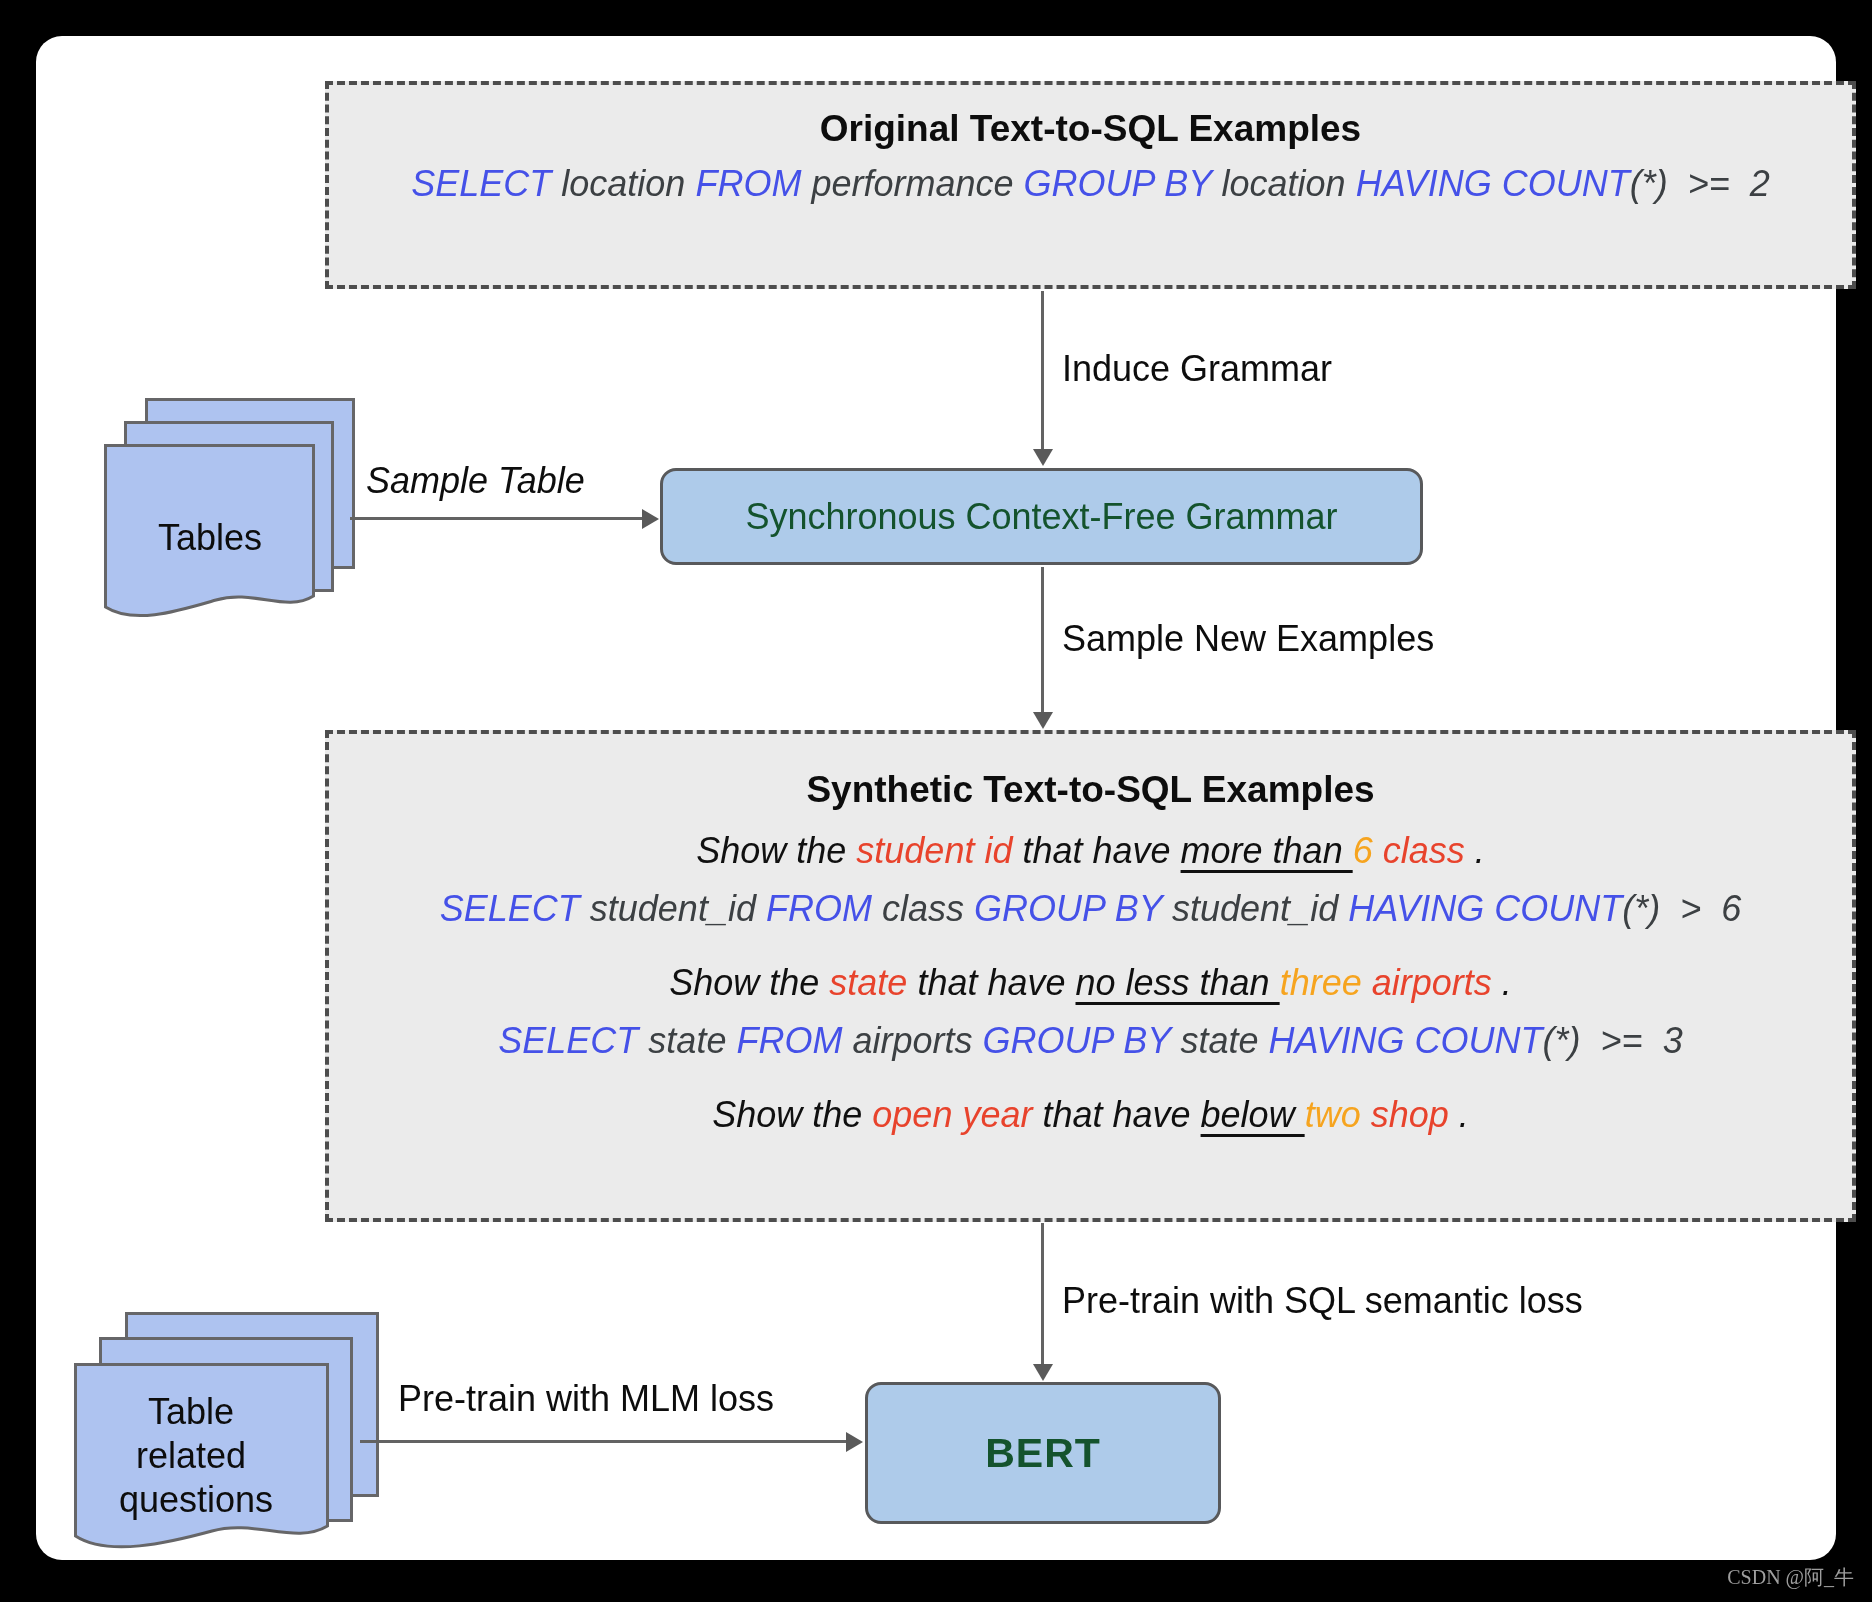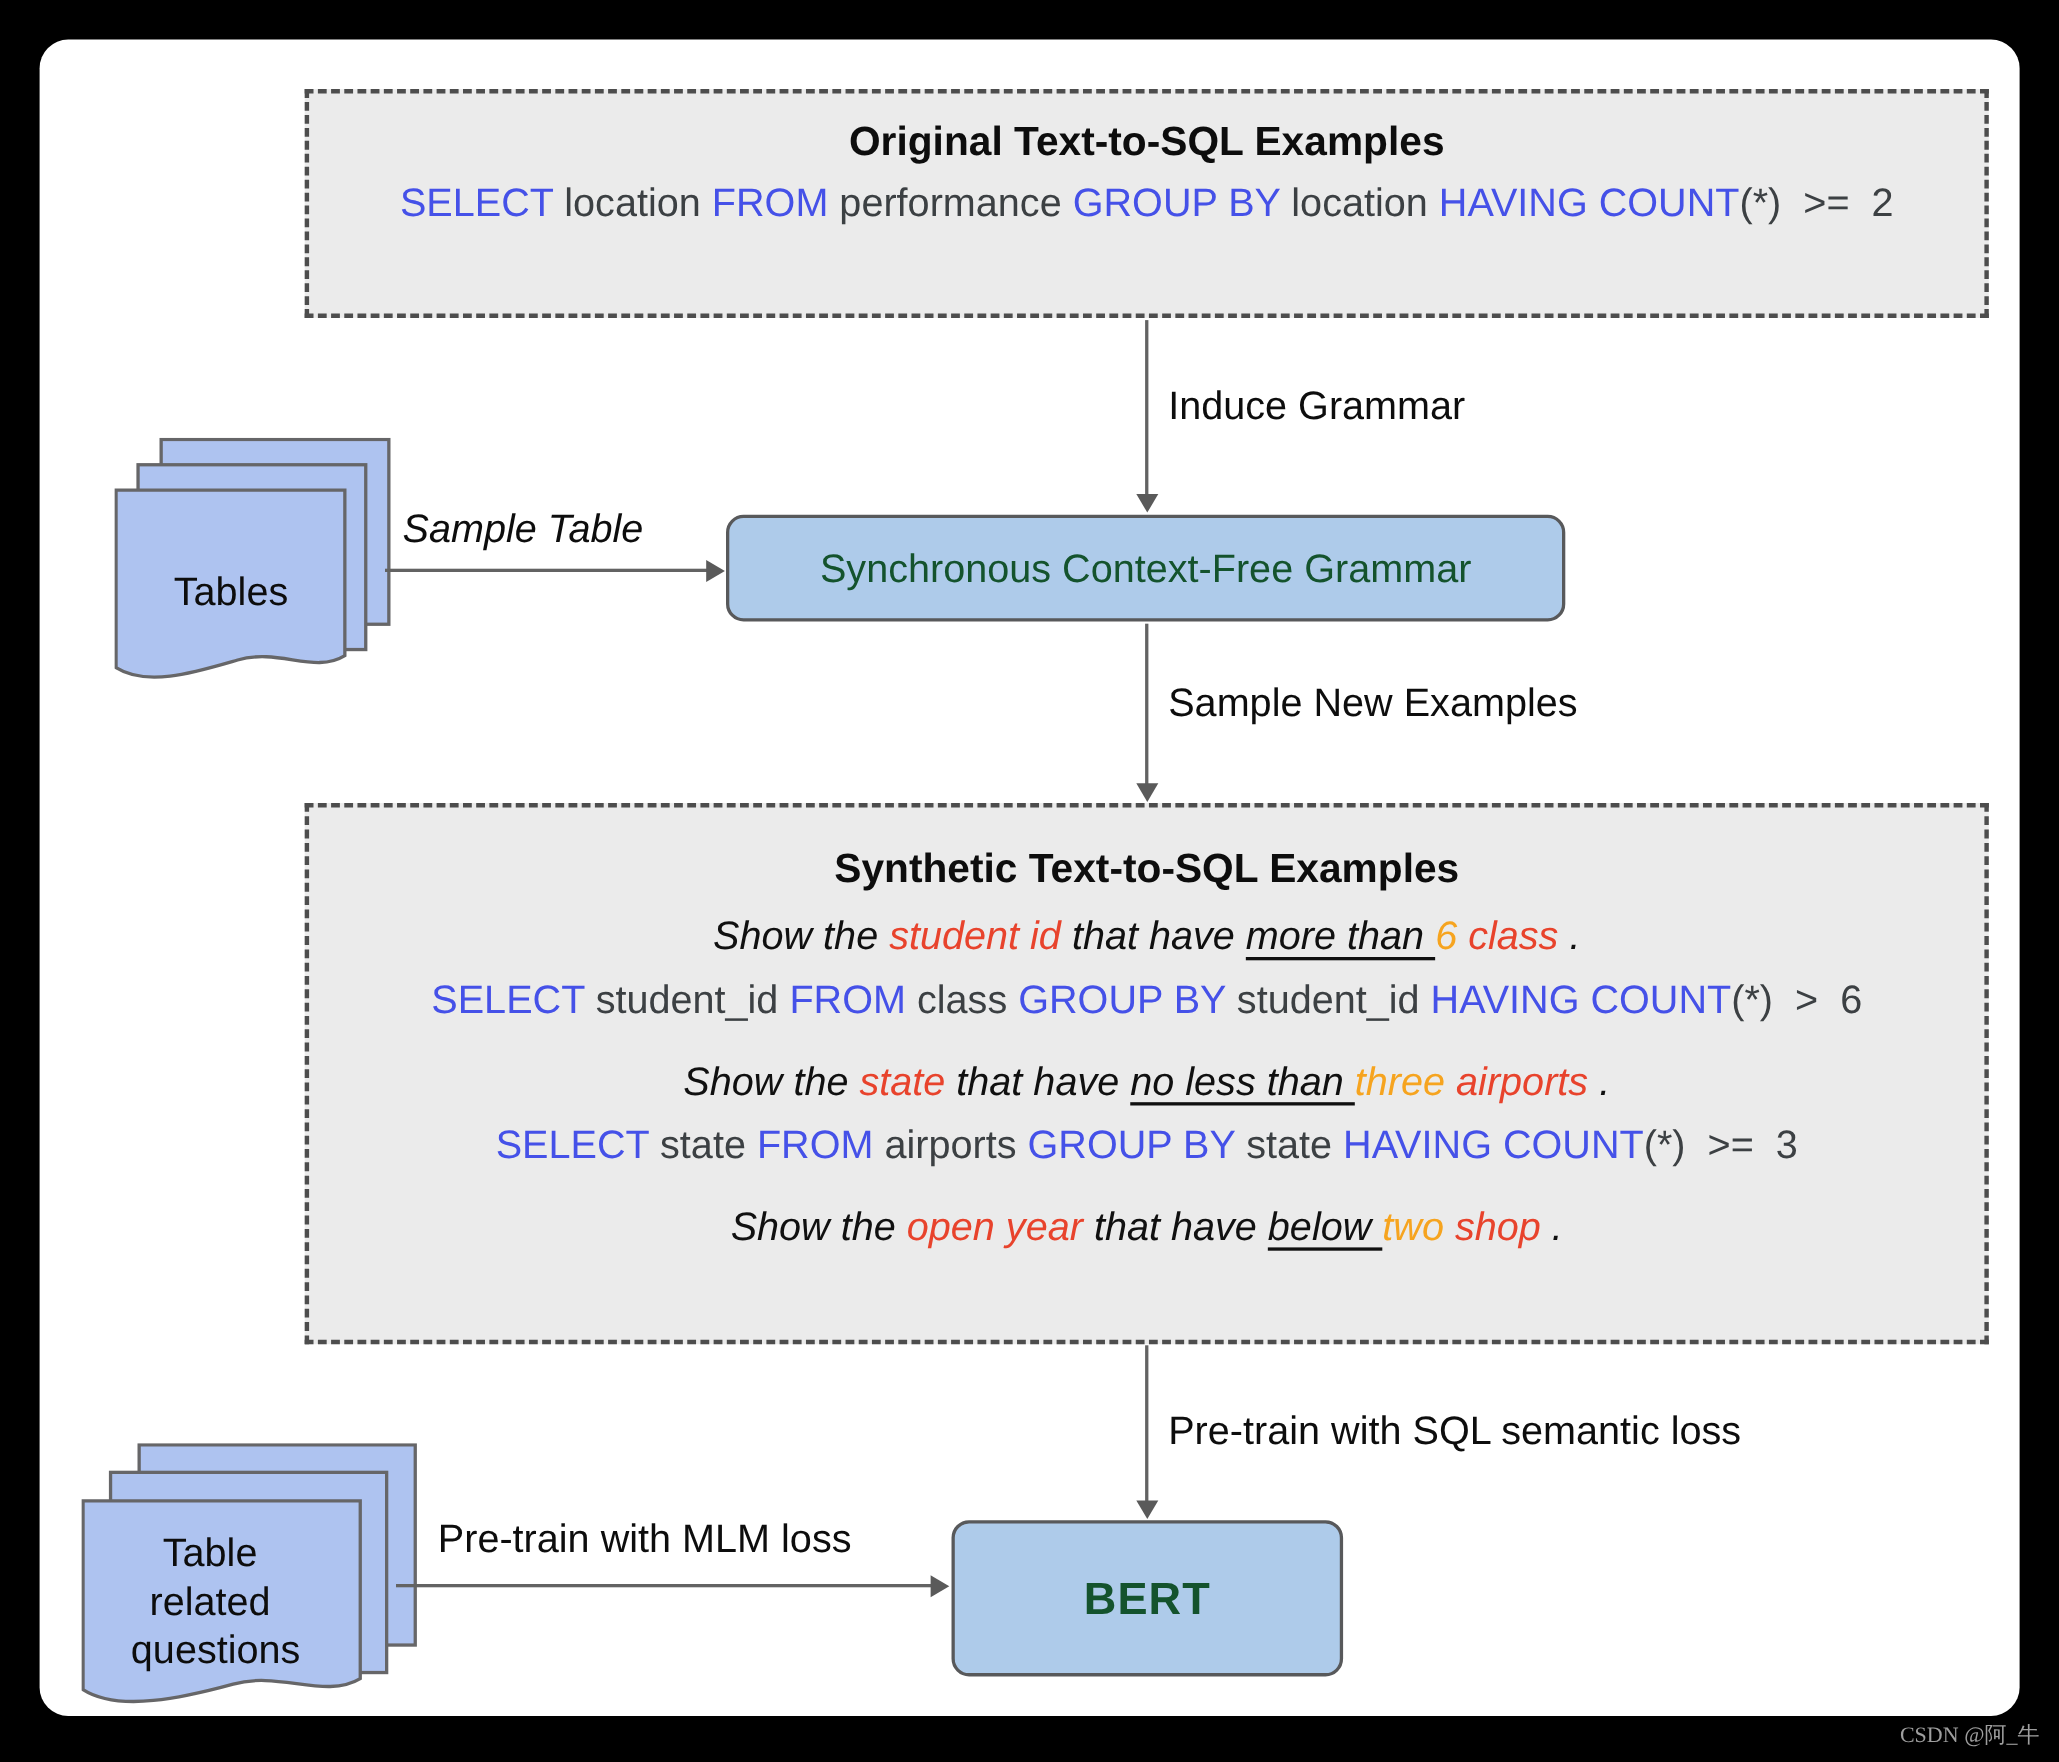--- a/index.html
+++ b/index.html
@@ -1,28 +1,28 @@
 <!DOCTYPE html>
 <html><head>
 <meta charset="utf-8">
 <style>
   html,body{margin:0;padding:0;background:#000;}
   #canvas{position:relative;width:1872px;height:1602px;background:#000;overflow:hidden;
           font-family:"Liberation Sans","DejaVu Sans",sans-serif;color:#111;}
   .panel{position:absolute;left:36px;top:36px;width:1800px;height:1524px;background:#fff;border-radius:26px;}
 
   
-  .dashed-box{position:absolute;background:#ebebeb;border:4px dashed #4d4d4d;box-sizing:border-box;text-align:center;}
+  .dashed-box{position:absolute;background:#ebebeb;border:4px dashed #4d4d4d;box-sizing:border-box;text-align:center;margin-left:48px;}
   #original-box{left:277px;top:81px;width:1531px;height:208px;padding-top:22px;}
   #synthetic-box{left:277px;top:730px;width:1531px;height:492px;padding-top:34px;}
 
   .box-title{font-size:37px;font-weight:bold;line-height:44px;color:#0d0d0d;}
   .line{white-space:pre-wrap;line-height:46px;font-size:36px;}
   .q-line{font-style:italic;color:#101010;margin-top:14px;}
-  .sql-line{color:#3c4043;margin-top:10px;}
+  .sql-line{color:#3c4043;margin-top:10px;font-style:italic;}
   #synthetic-box .q-line.first{margin-top:16px;}
   #synthetic-box .q-line{margin-top:28px;}
   #synthetic-box .sql-line{margin-top:12px;}
 
   .seg-red{color:#e8432c;}
   .seg-orange{color:#f6a41f;}
   .seg-u{color:#101010;text-decoration:underline;text-decoration-thickness:3px;text-underline-offset:7px;}
   .seg-kw{color:#4551e8;}
 
   

